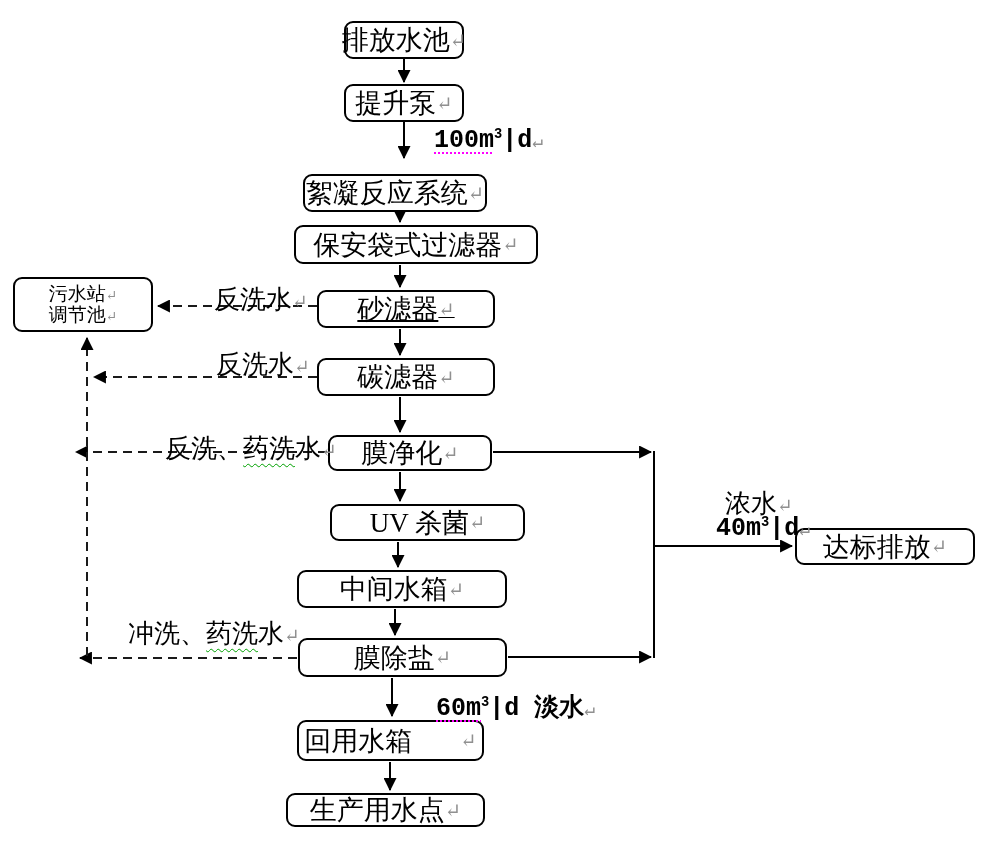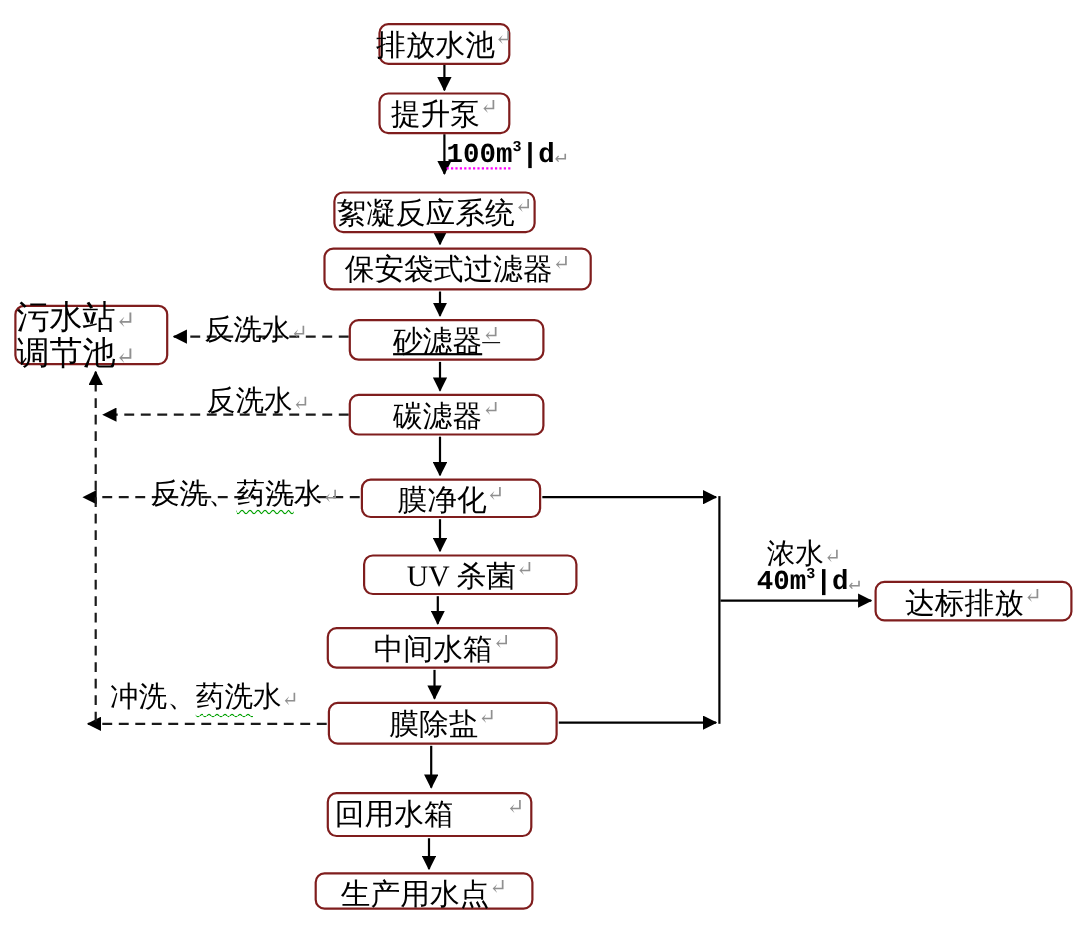--- a/index.html
+++ b/index.html
@@ -2,26 +2,26 @@
 <html><head>
 <meta charset="utf-8">
 <style>
   html,body{margin:0;padding:0;background:#fff;}
   .canvas{
     position:relative;width:986px;height:848px;background:#ffffff;
     font-family:"Liberation Serif","DejaVu Serif",serif;color:#000;overflow:hidden;
   }
   .node{
     position:absolute;box-sizing:border-box;background:#ffffff;
-    border:2px solid #7f1d1d;border-radius:9px;
-    display:flex;align-items:flex-start;justify-content:center;
+    border:2px solid #000000;border-radius:9px;
+    display:flex;align-items:center;justify-content:center;
     font-size:27px;white-space:nowrap;z-index:2;
   }
-  .node.multiline{flex-direction:column;line-height:1.1;font-size:30px;}
-  .lbl{position:absolute;font-size:26px;white-space:nowrap;z-index:3;}
+  .node.multiline{flex-direction:column;line-height:1.1;font-size:19px;}
+  .lbl{position:absolute;font-size:26px;white-space:nowrap;z-index:3;margin-left:28px;}
   .mono{font-family:"Liberation Mono","DejaVu Sans Mono",monospace;font-size:25px;font-weight:bold;}
   .ret{color:#909090;font-size:0.72em;font-weight:normal;}
   .sup{font-size:0.55em;vertical-align:super;}
   .sp-red{text-decoration:underline dotted #ff00ff;text-underline-offset:5px;text-decoration-thickness:2px;}
   .sp-green{text-decoration:underline wavy #00a000;text-underline-offset:6px;text-decoration-thickness:1px;}
   svg.connectors{position:absolute;left:0;top:0;z-index:1;}
   svg.connectors line{stroke:#000;stroke-width:2;}
   svg.connectors line.dash{stroke:#1a1a1a;stroke-dasharray:9 6;}
 </style>
 </head>
@@ -118,14 +118,15 @@
     <div><span>调节池</span><span class="ret">↵</span></div>
   </div>
 
   <div class="lbl mono" style="left:406px;top:126px;"><span class="sp-red">100m</span><span class="sup">3</span><span>|d</span><span class="ret">↵</span></div>
   <div class="lbl" style="left:186px;top:282px;"><span>反洗水</span><span class="ret">↵</span></div>
   <div class="lbl" style="left:188px;top:347px;"><span>反洗水</span><span class="ret">↵</span></div>
   <div class="lbl" style="left:137px;top:431px;"><span>反洗、</span><span class="sp-green">药洗</span><span>水</span><span class="ret">↵</span></div>
   <div class="lbl" style="left:100px;top:616px;"><span>冲洗、</span><span class="sp-green">药洗</span><span>水</span><span class="ret">↵</span></div>
   <div class="lbl" style="left:697px;top:486px;"><span>浓水</span><span class="ret">↵</span></div>
   <div class="lbl mono" style="left:688px;top:514px;"><span>40m</span><span class="sup">3</span><span>|d</span><span class="ret">↵</span></div>
+  <div class="lbl mono" style="left:408px;top:690px;"><span class="sp-red">60m</span><span class="sup">3</span><span>|d </span><span>淡水</span><span class="ret">↵</span></div>
 
 </div>
 
 </body></html>

